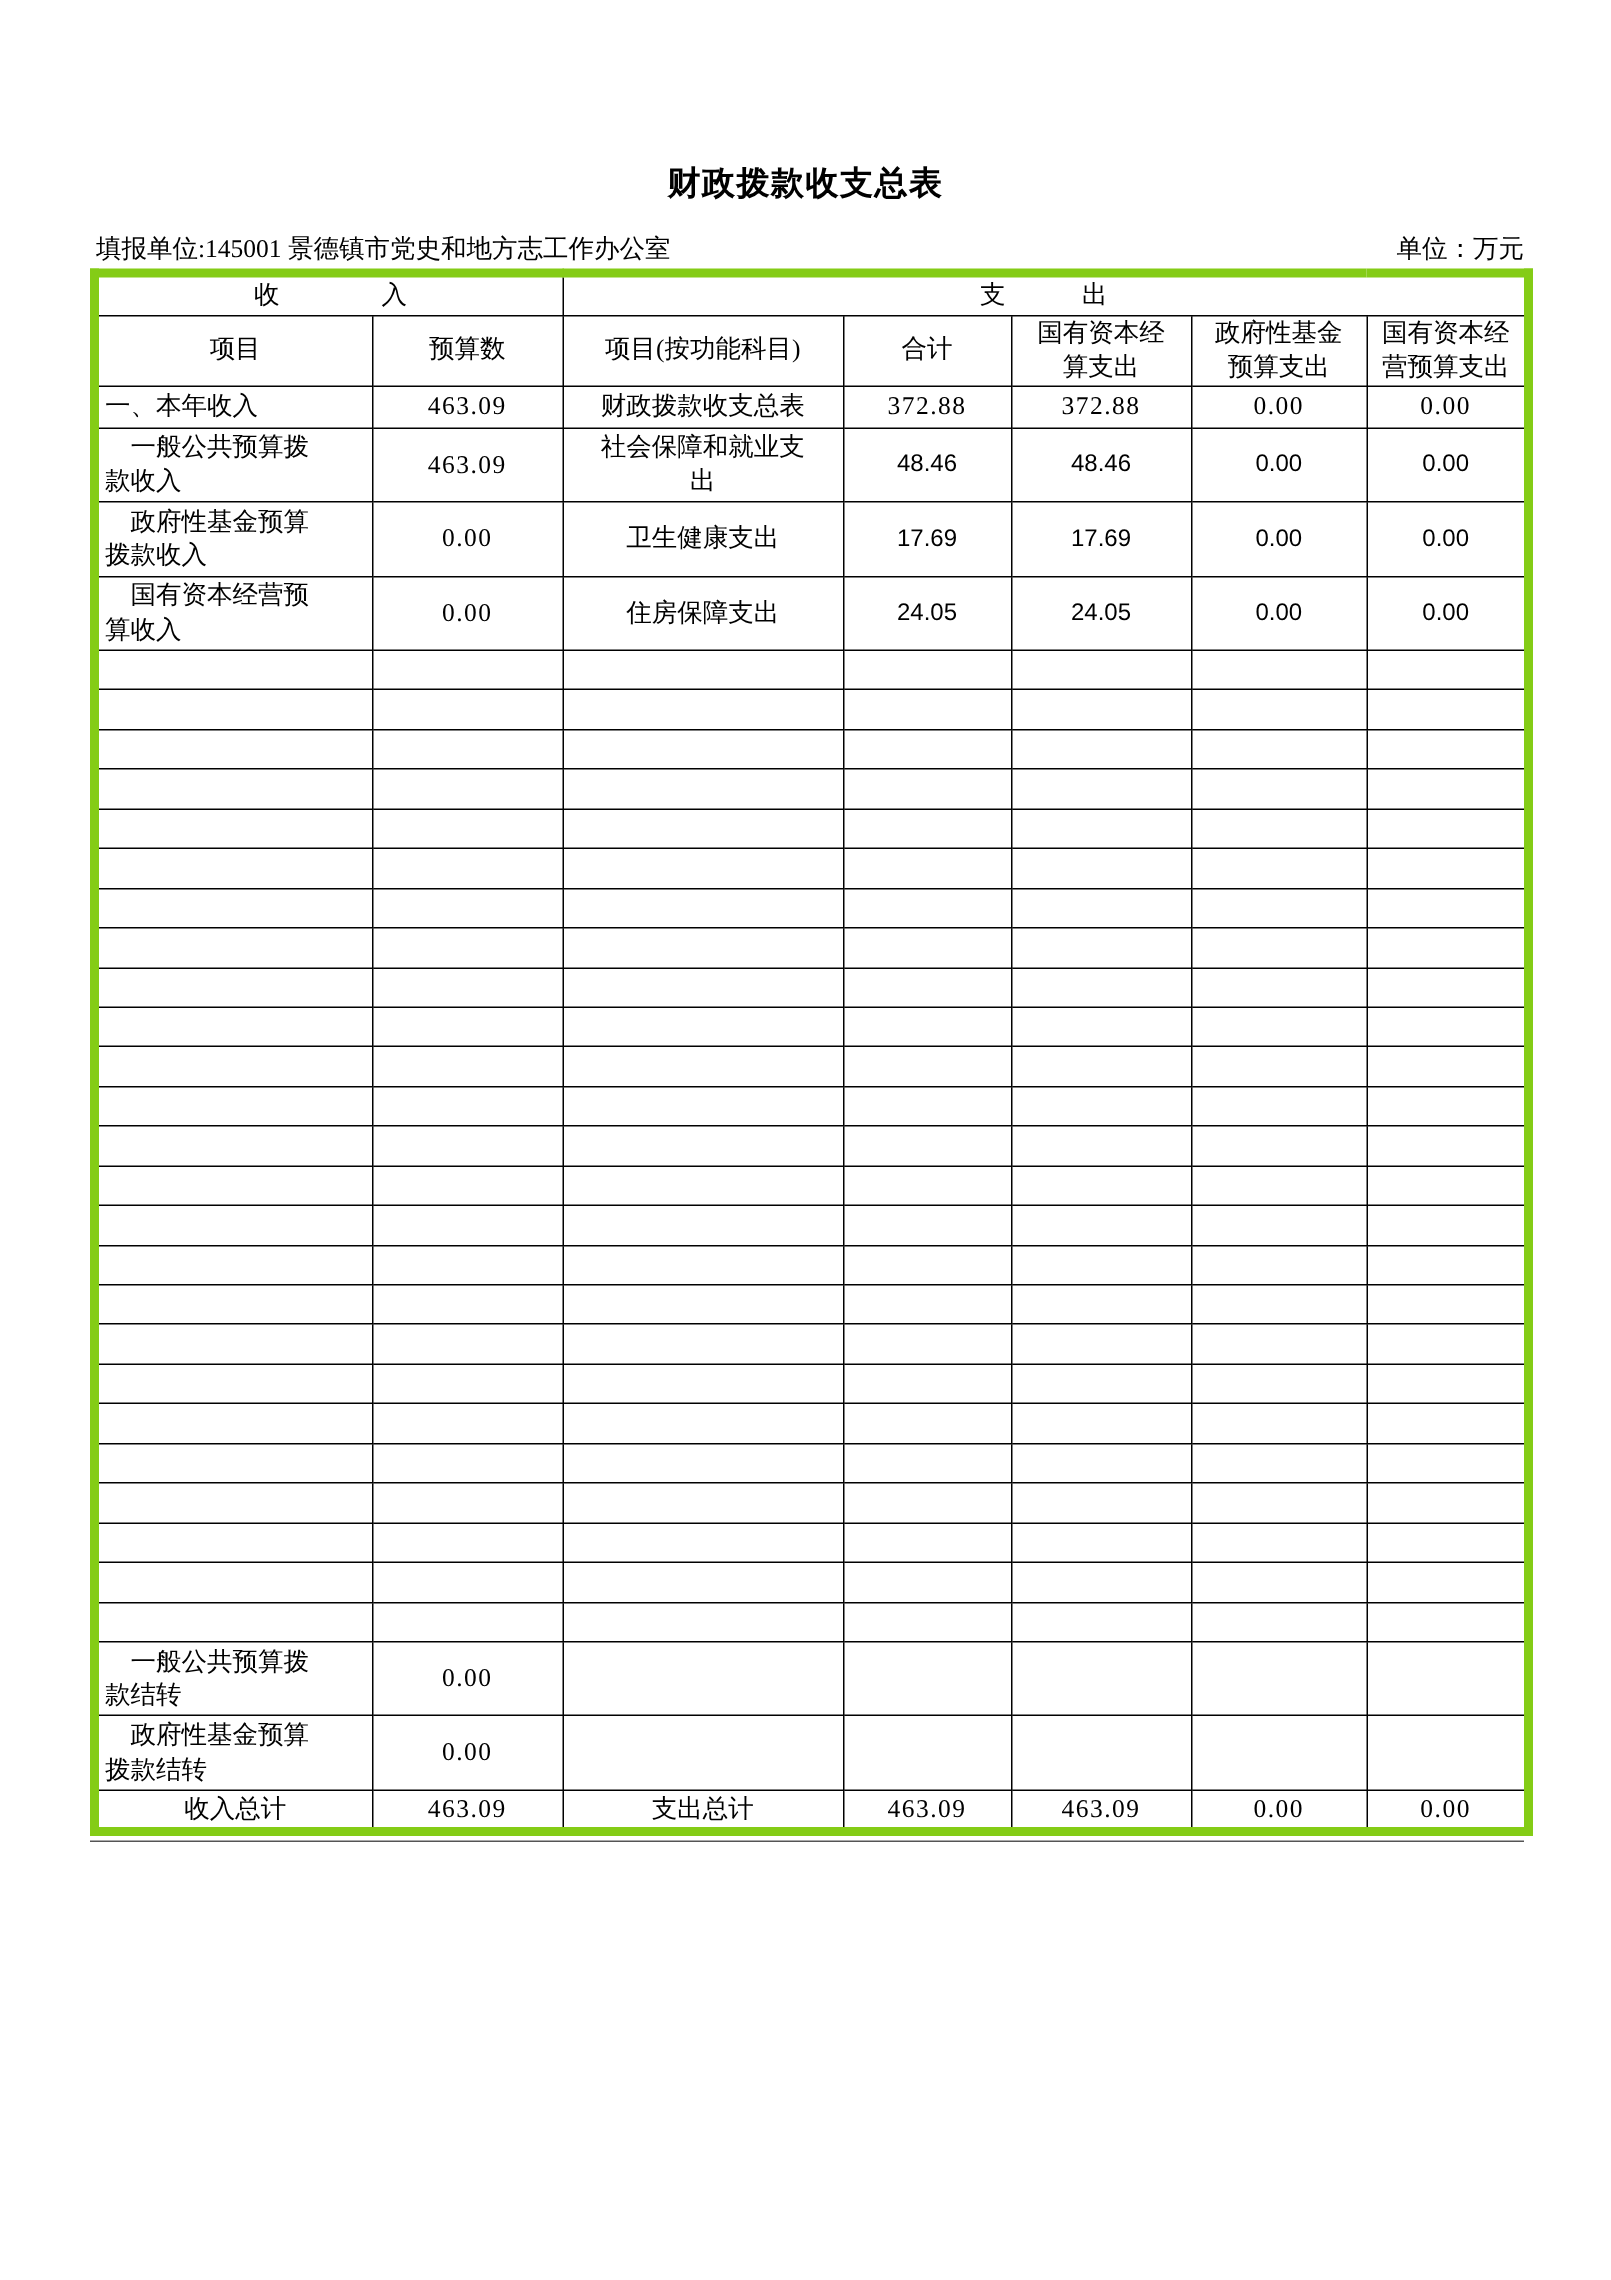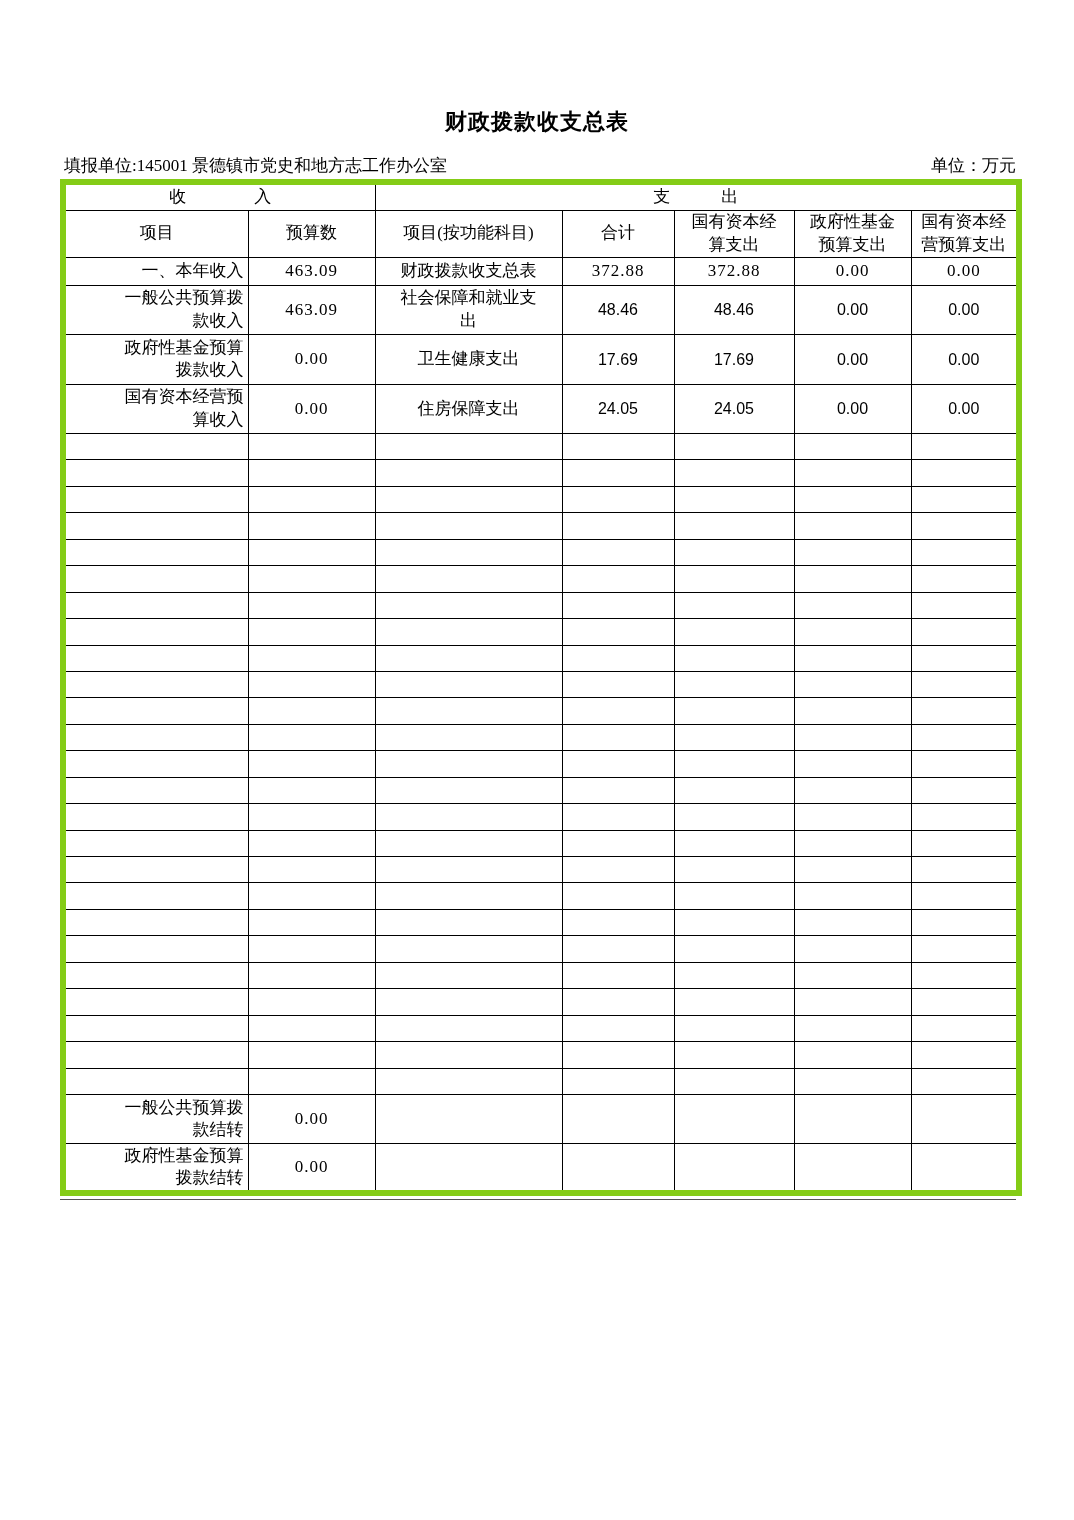--- a/index.html
+++ b/index.html
@@ -50,21 +50,21 @@
     line-height: 1.32;
     white-space: pre-line;
     overflow: hidden;
   }
   .r-sec     { height: 28px; }
   .r-colhead { height: 47px; }
   .r-short   { height: 28px; }
   .r-tall    { height: 49.5px; }
   .r-empty   { height: 26.44px; }
 
-  .c1 { text-align: right; }
+  .c1 { text-align: left; }
   .c1-center { text-align: center; }
 
   .num       { letter-spacing: 1px; }
   .num-serif { font-family: "Liberation Serif", "DejaVu Serif", serif; font-size: 17px; margin-top: 16px; }
   .num-sans  { font-family: "Liberation Sans", "DejaVu Sans", sans-serif; font-size: 16px; letter-spacing: 0; }
 
   .bottom-rule {
     width: 956px;
     margin: 3px 0 0 60px;
     border-top: 1px solid #555;
@@ -388,18 +388,27 @@
         <tr class="r-tall">
           <td class="c1">　政府性基金预算
 拨款结转</td>
           <td class="num num-serif">0.00</td>
           <td class="c3"></td>
           <td class="num num-serif"></td>
           <td class="num num-serif"></td>
           <td class="num num-serif"></td>
           <td class="num num-serif"></td>
         </tr>
+        <tr class="r-short">
+          <td class="c1 c1-center">收入总计</td>
+          <td class="num num-serif">463.09</td>
+          <td class="c3">支出总计</td>
+          <td class="num num-serif">463.09</td>
+          <td class="num num-serif">463.09</td>
+          <td class="num num-serif">0.00</td>
+          <td class="num num-serif">0.00</td>
+        </tr>
       </tbody>
   </table>
 
   <div class="bottom-rule"></div>
 
 </div>
 
 </body></html>

